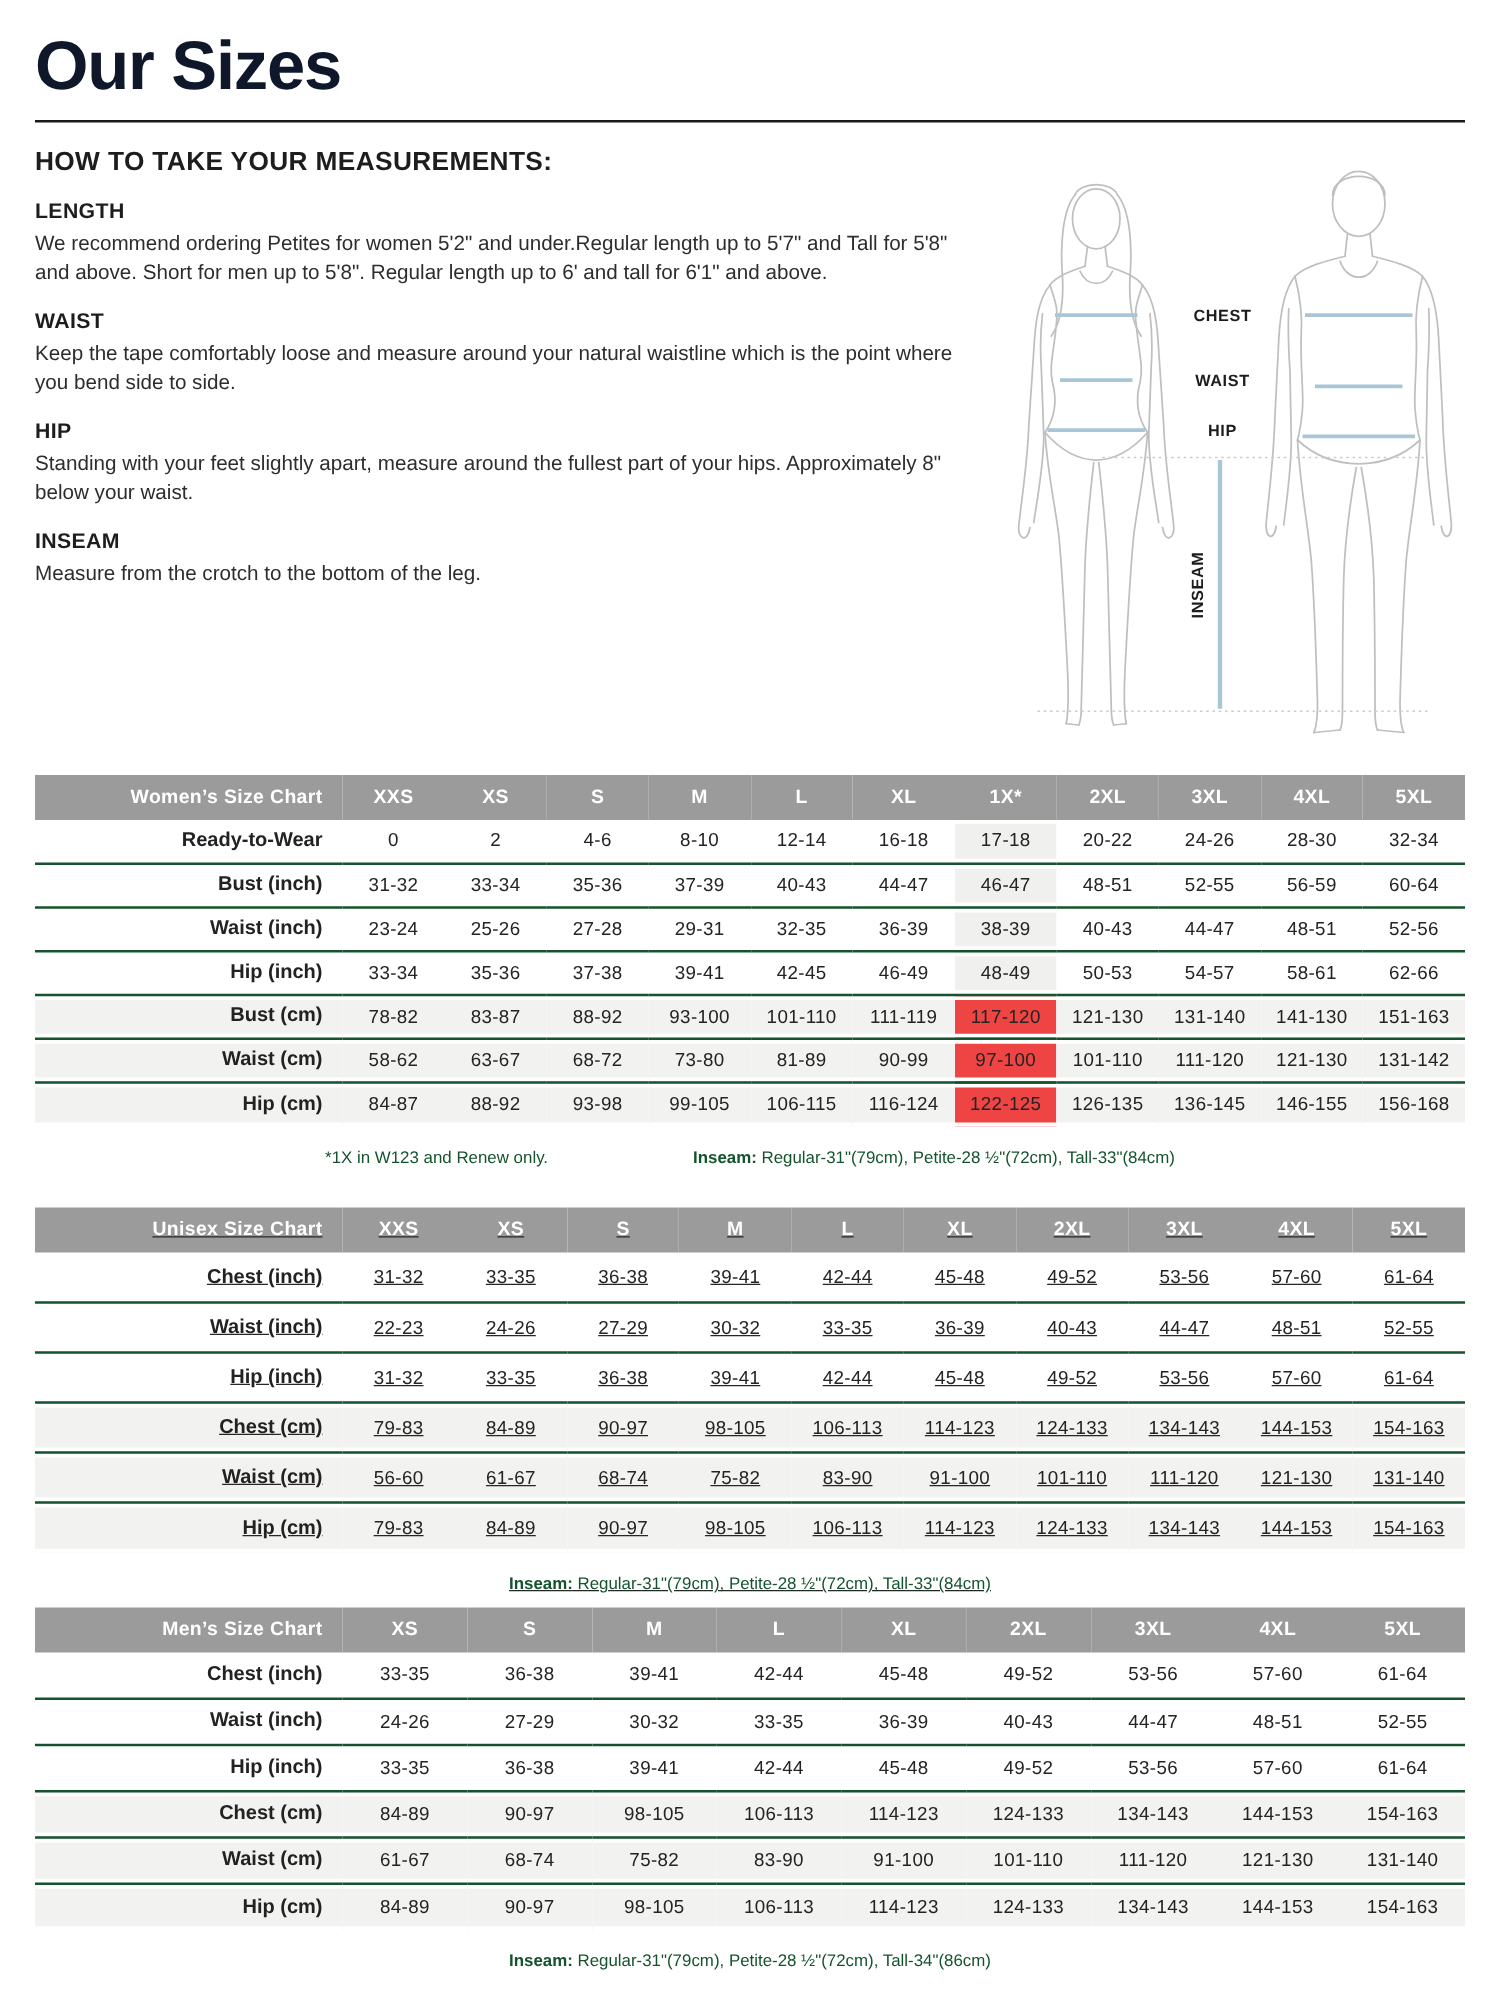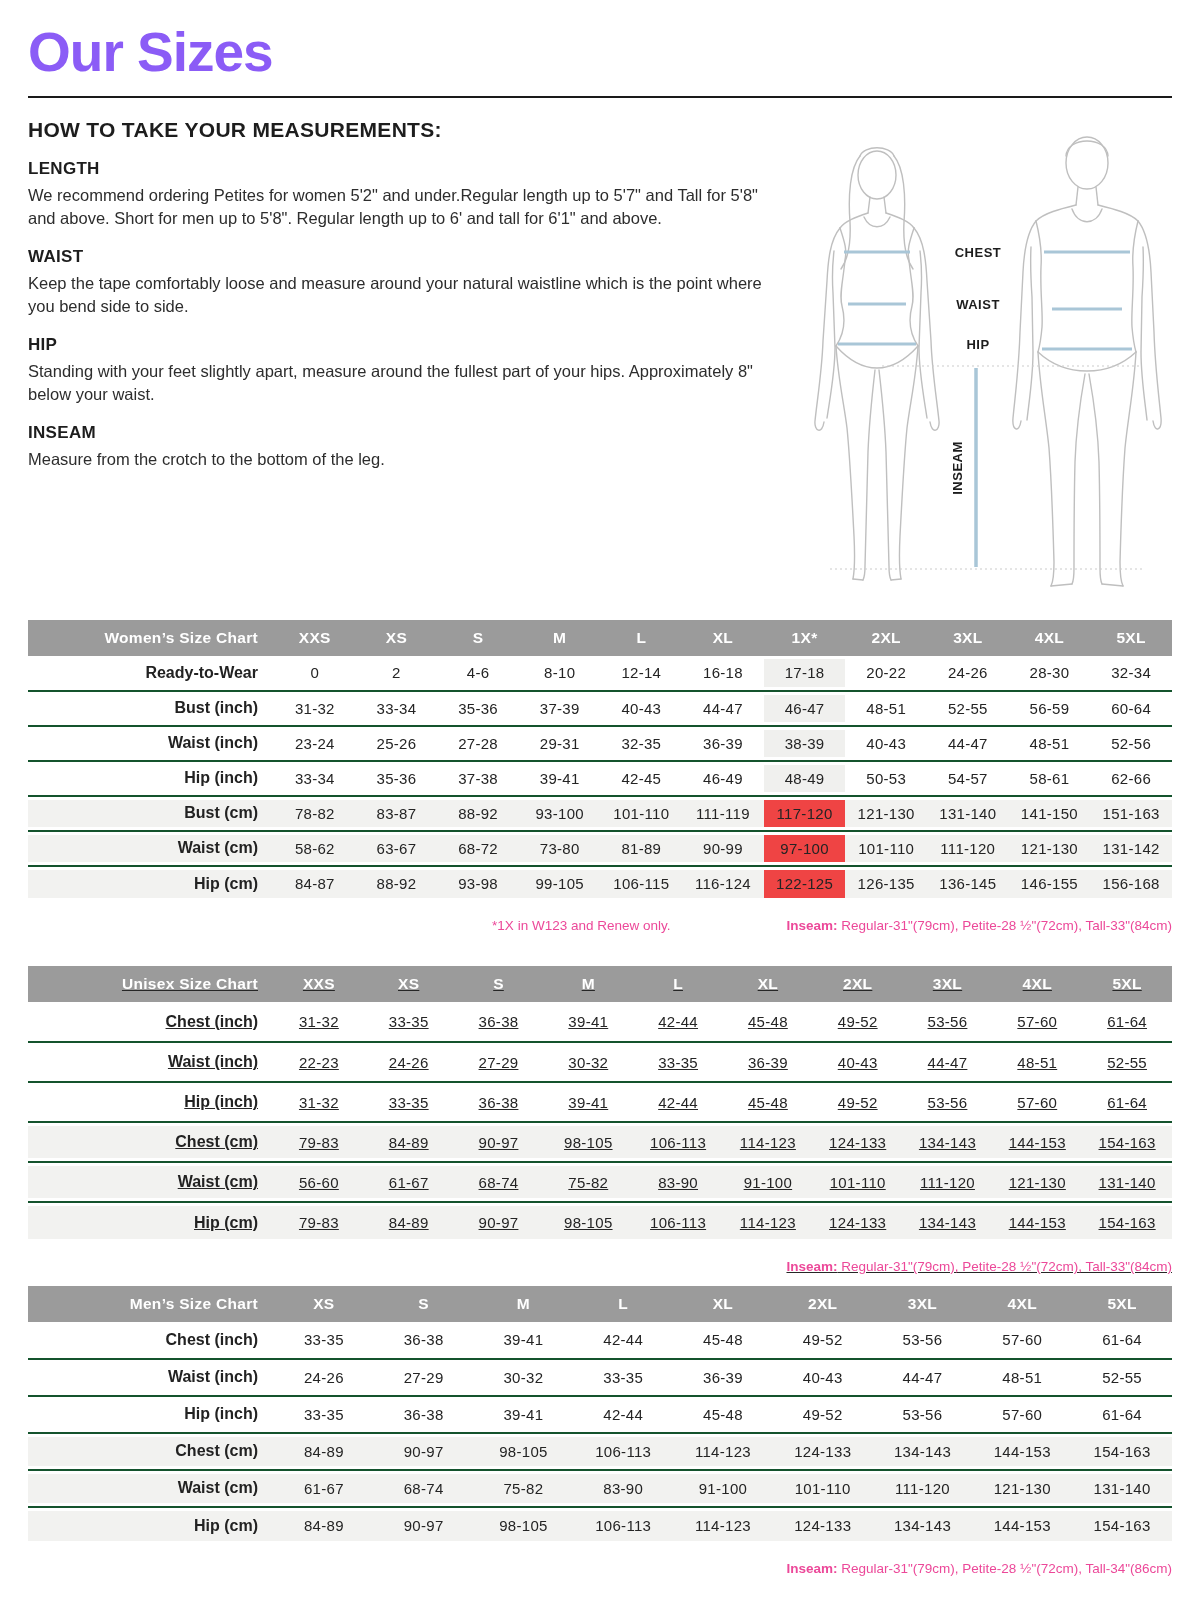--- a/index.html
+++ b/index.html
@@ -4,21 +4,21 @@
 <style>
   html,body { margin:0; padding:0; background:#ffffff; }
   body {
     width:1200px; font-family:"Liberation Sans", sans-serif; color:#262626;
     -webkit-font-smoothing:antialiased;
   }
   .page { width:1200px; height:1600px; box-sizing:border-box; padding:24px 28px 0; overflow:hidden; }
 
   h1.page-title {
     margin:0 0 14px; font-size:55px; line-height:1.05; font-weight:800;
-    letter-spacing:-1px; color:#8b5cf6;
+    letter-spacing:-1px; color:#0f172a;
   }
   hr.title-rule { border:none; border-top:2px solid #1a1a1a; margin:0 0 18px; }
 
   .content-row { display:flex; align-items:flex-start; }
   .instructions { width:748px; }
   .how-heading { font-size:21px; font-weight:700; letter-spacing:.3px; color:#1d1d1d; margin:2px 0 4px; }
   .measure-section h3 { margin:17px 0 5px; font-size:17px; font-weight:700; letter-spacing:.3px; color:#1d1d1d; }
   .measure-section p  { margin:0; font-size:16.5px; line-height:1.4; color:#2d2d2d; }
 
   .diagram { margin-left:auto; width:400px; }
@@ -50,22 +50,22 @@
     background:#f2f2f0;
     box-shadow: inset 0 3px 0 #ffffff, inset 0 -3px 0 #ffffff;
   }
   table.size-table tbody td.hl {
     background:#f0f0ee;
     box-shadow: inset 0 3px 0 #ffffff, inset 0 -3px 0 #ffffff;
   }
   table.size-table tbody tr.shaded td.hl { background:#ef4444; }
 
   .footnote {
-    display:flex; justify-content:flex-end; gap:116px;
-    margin-top:16px; font-size:13.5px; color:#ec4899; line-height:1.3;
+    display:flex; justify-content:center; gap:116px;
+    margin-top:16px; font-size:13.5px; color:#14532d; line-height:1.3;
   }
   .footnote .fn-label { font-weight:700; }
 </style>
 </head>
 <body>
 
 <div class="page">
 
   <h1 class="page-title">Our Sizes</h1>
   <hr class="title-rule">
@@ -263,21 +263,21 @@
             <th class="row-label">Bust (cm)</th>
             <td>78-82</td>
             <td>83-87</td>
             <td>88-92</td>
             <td>93-100</td>
             <td>101-110</td>
             <td>111-119</td>
             <td class="hl">117-120</td>
             <td>121-130</td>
             <td>131-140</td>
-            <td>141-150</td>
+            <td>141-130</td>
             <td>151-163</td>
           </tr>
           <tr class="shaded">
             <th class="row-label">Waist (cm)</th>
             <td>58-62</td>
             <td>63-67</td>
             <td>68-72</td>
             <td>73-80</td>
             <td>81-89</td>
             <td>90-99</td>

